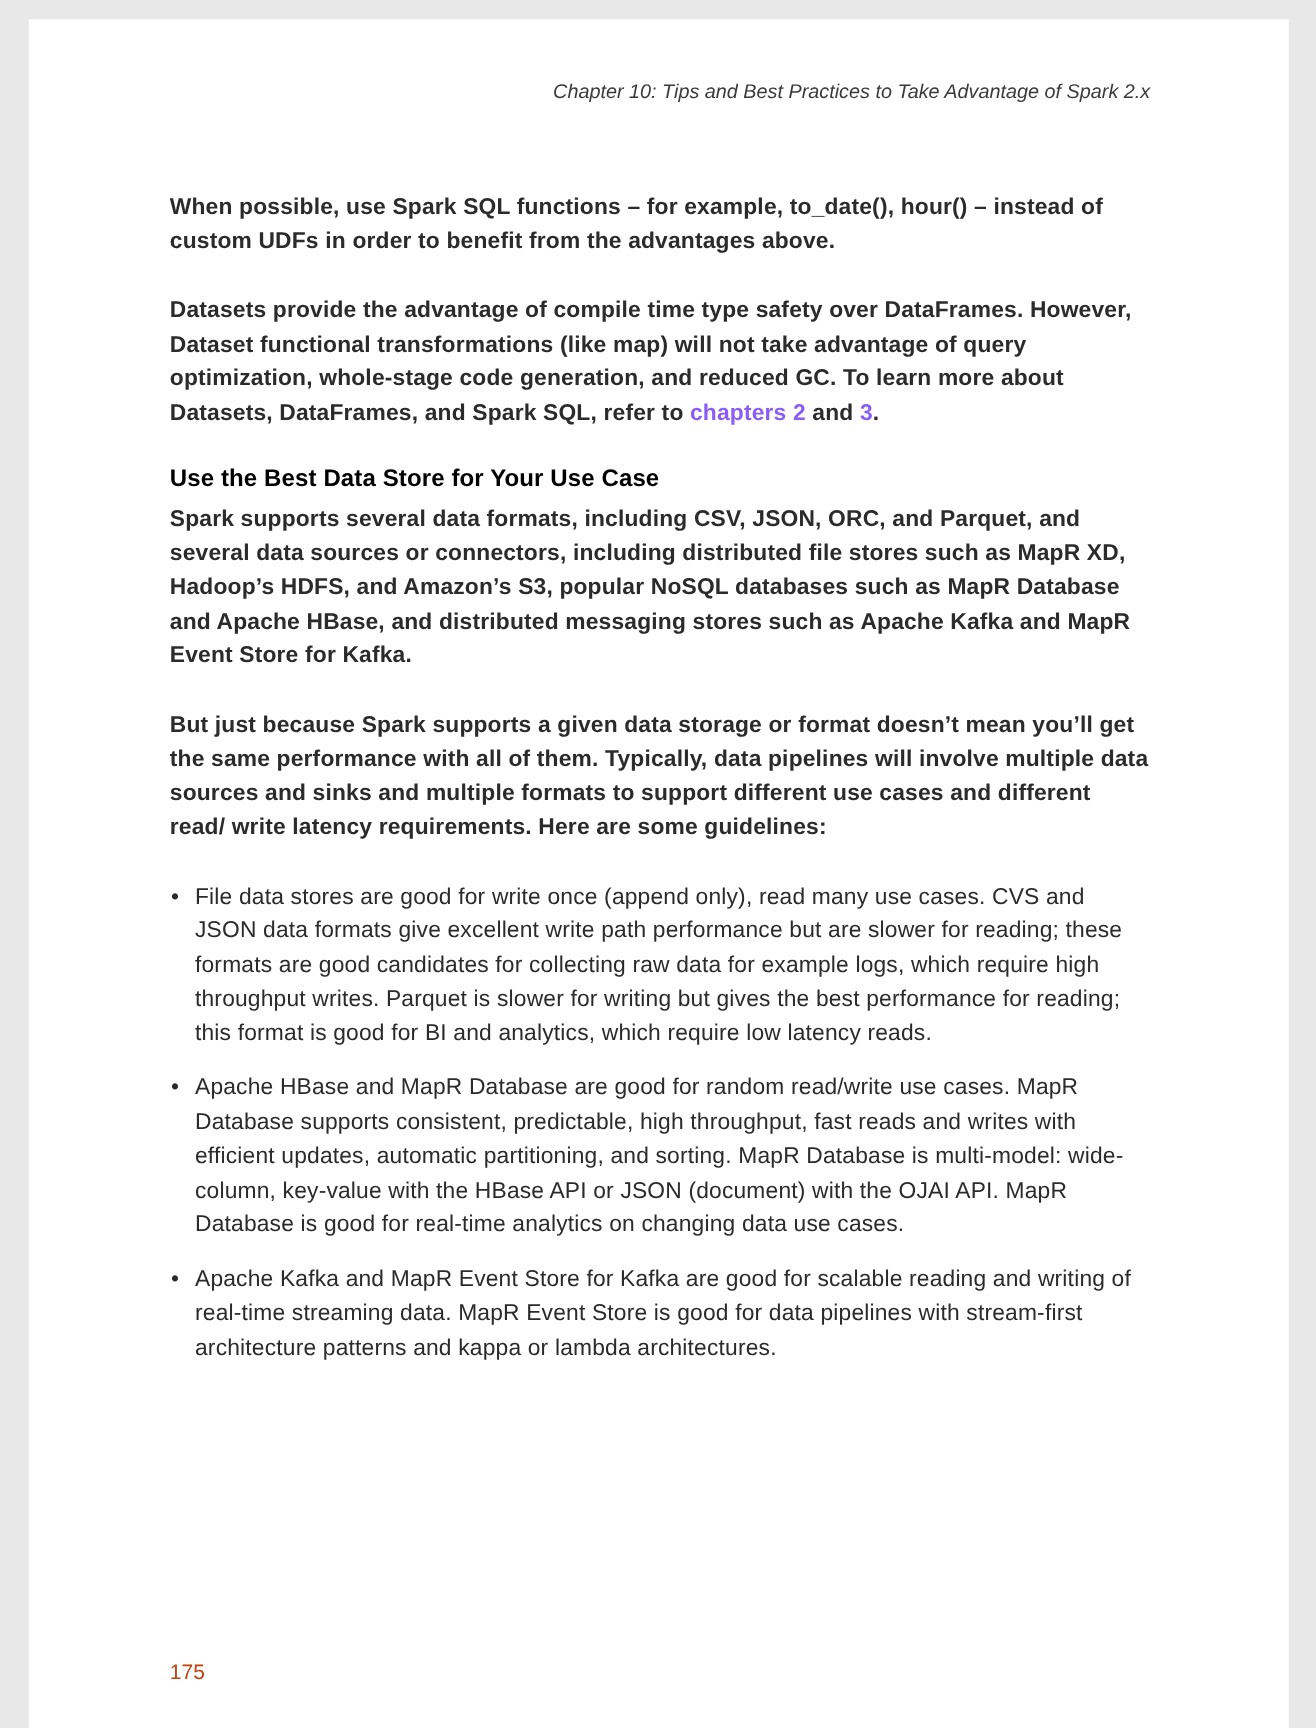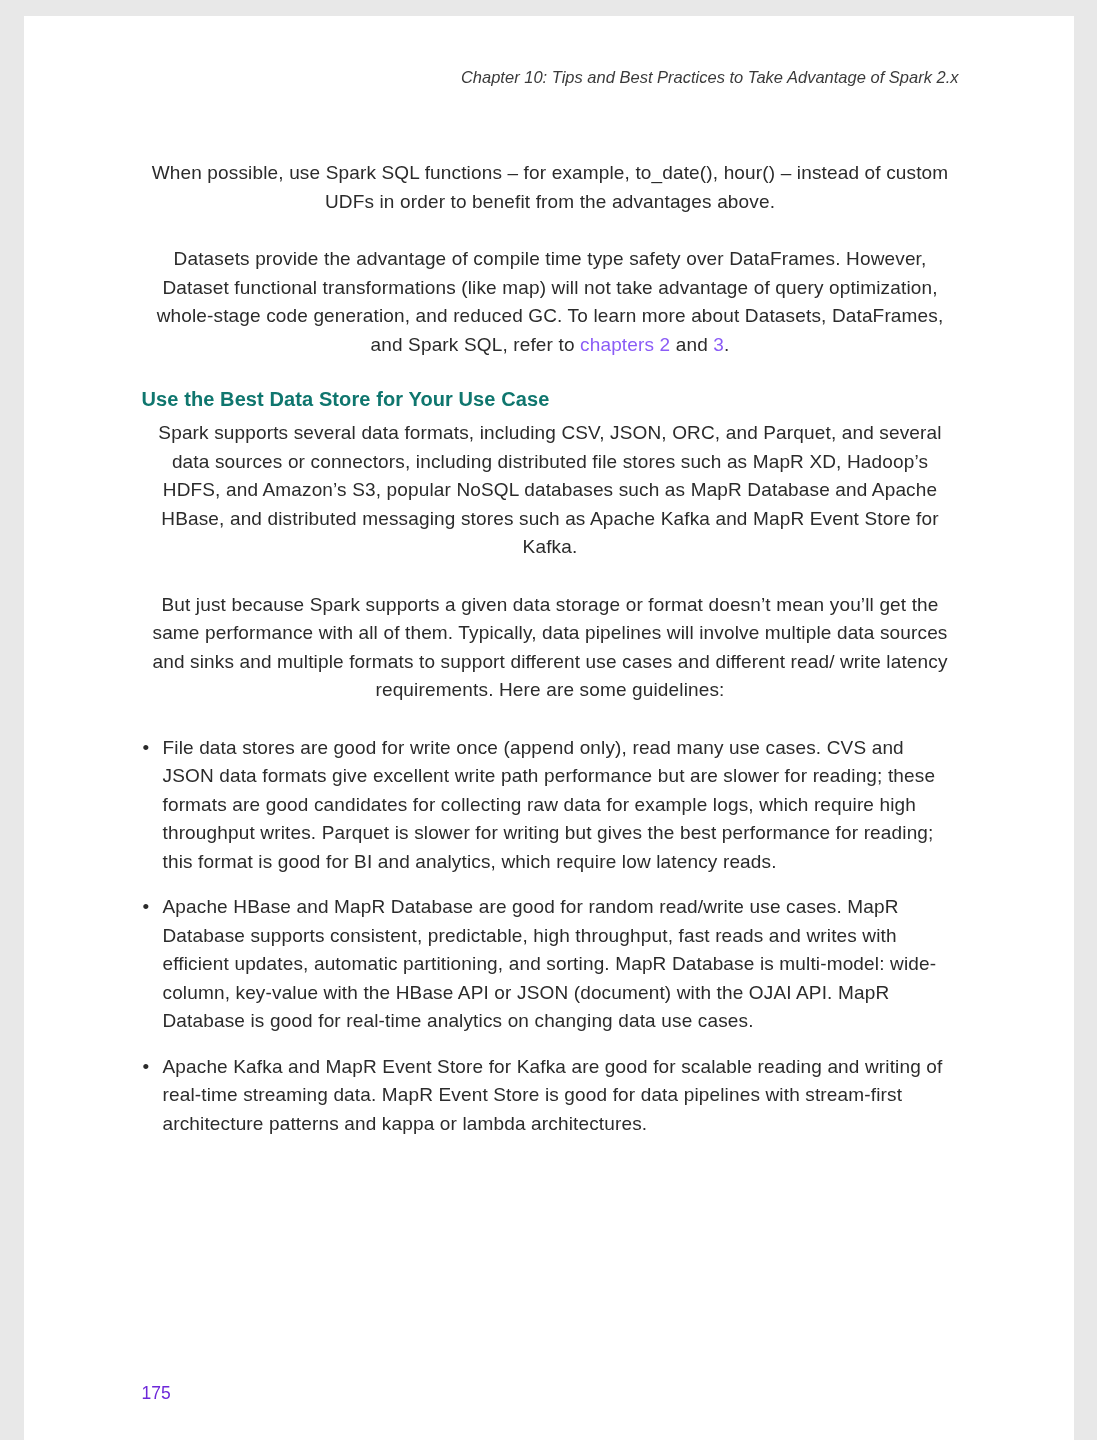--- a/index.html
+++ b/index.html
@@ -25,35 +25,34 @@
     font-style: italic;
     font-size: 16.5px;
     color: #3a3a3a;
     margin-bottom: 72px;
   }
   p.body-para {
     font-size: 19px;
     line-height: 28.5px;
     letter-spacing: 0.15px;
     color: #2b2b2b;
-    font-weight: 400;
+    font-weight: 700;
     margin-bottom: 29px;
-    text-align: center;
   }
   p.body-para:last-child { margin-bottom: 0; }
   .tight { margin-bottom: 0; }
   a.text-link {
     color: #8b5cf6;
     text-decoration: none;
     cursor: pointer;
   }
   h2.section-heading {
     font-size: 20px;
     font-weight: 700;
-    color: #0f766e;
+    color: #000000;
     letter-spacing: 0.1px;
     margin-top: 27px;
     margin-bottom: 8px;
   }
   ul.guideline-list {
     list-style: none;
     margin-top: 0;
   }
   ul.guideline-list li {
     position: relative;
@@ -68,21 +67,21 @@
     position: absolute;
     left: 1px;
     top: 0;
     color: #2b2b2b;
   }
   .page-number {
     position: absolute;
     left: 118px;
     bottom: 52px;
     font-size: 17.5px;
-    color: #6d28d9;
+    color: #c2410c;
   }
   .footer-bar {
     position: absolute;
     left: 90px;
     right: 0;
     bottom: 0;
     height: 11px;
   }
 </style>
 </head>

